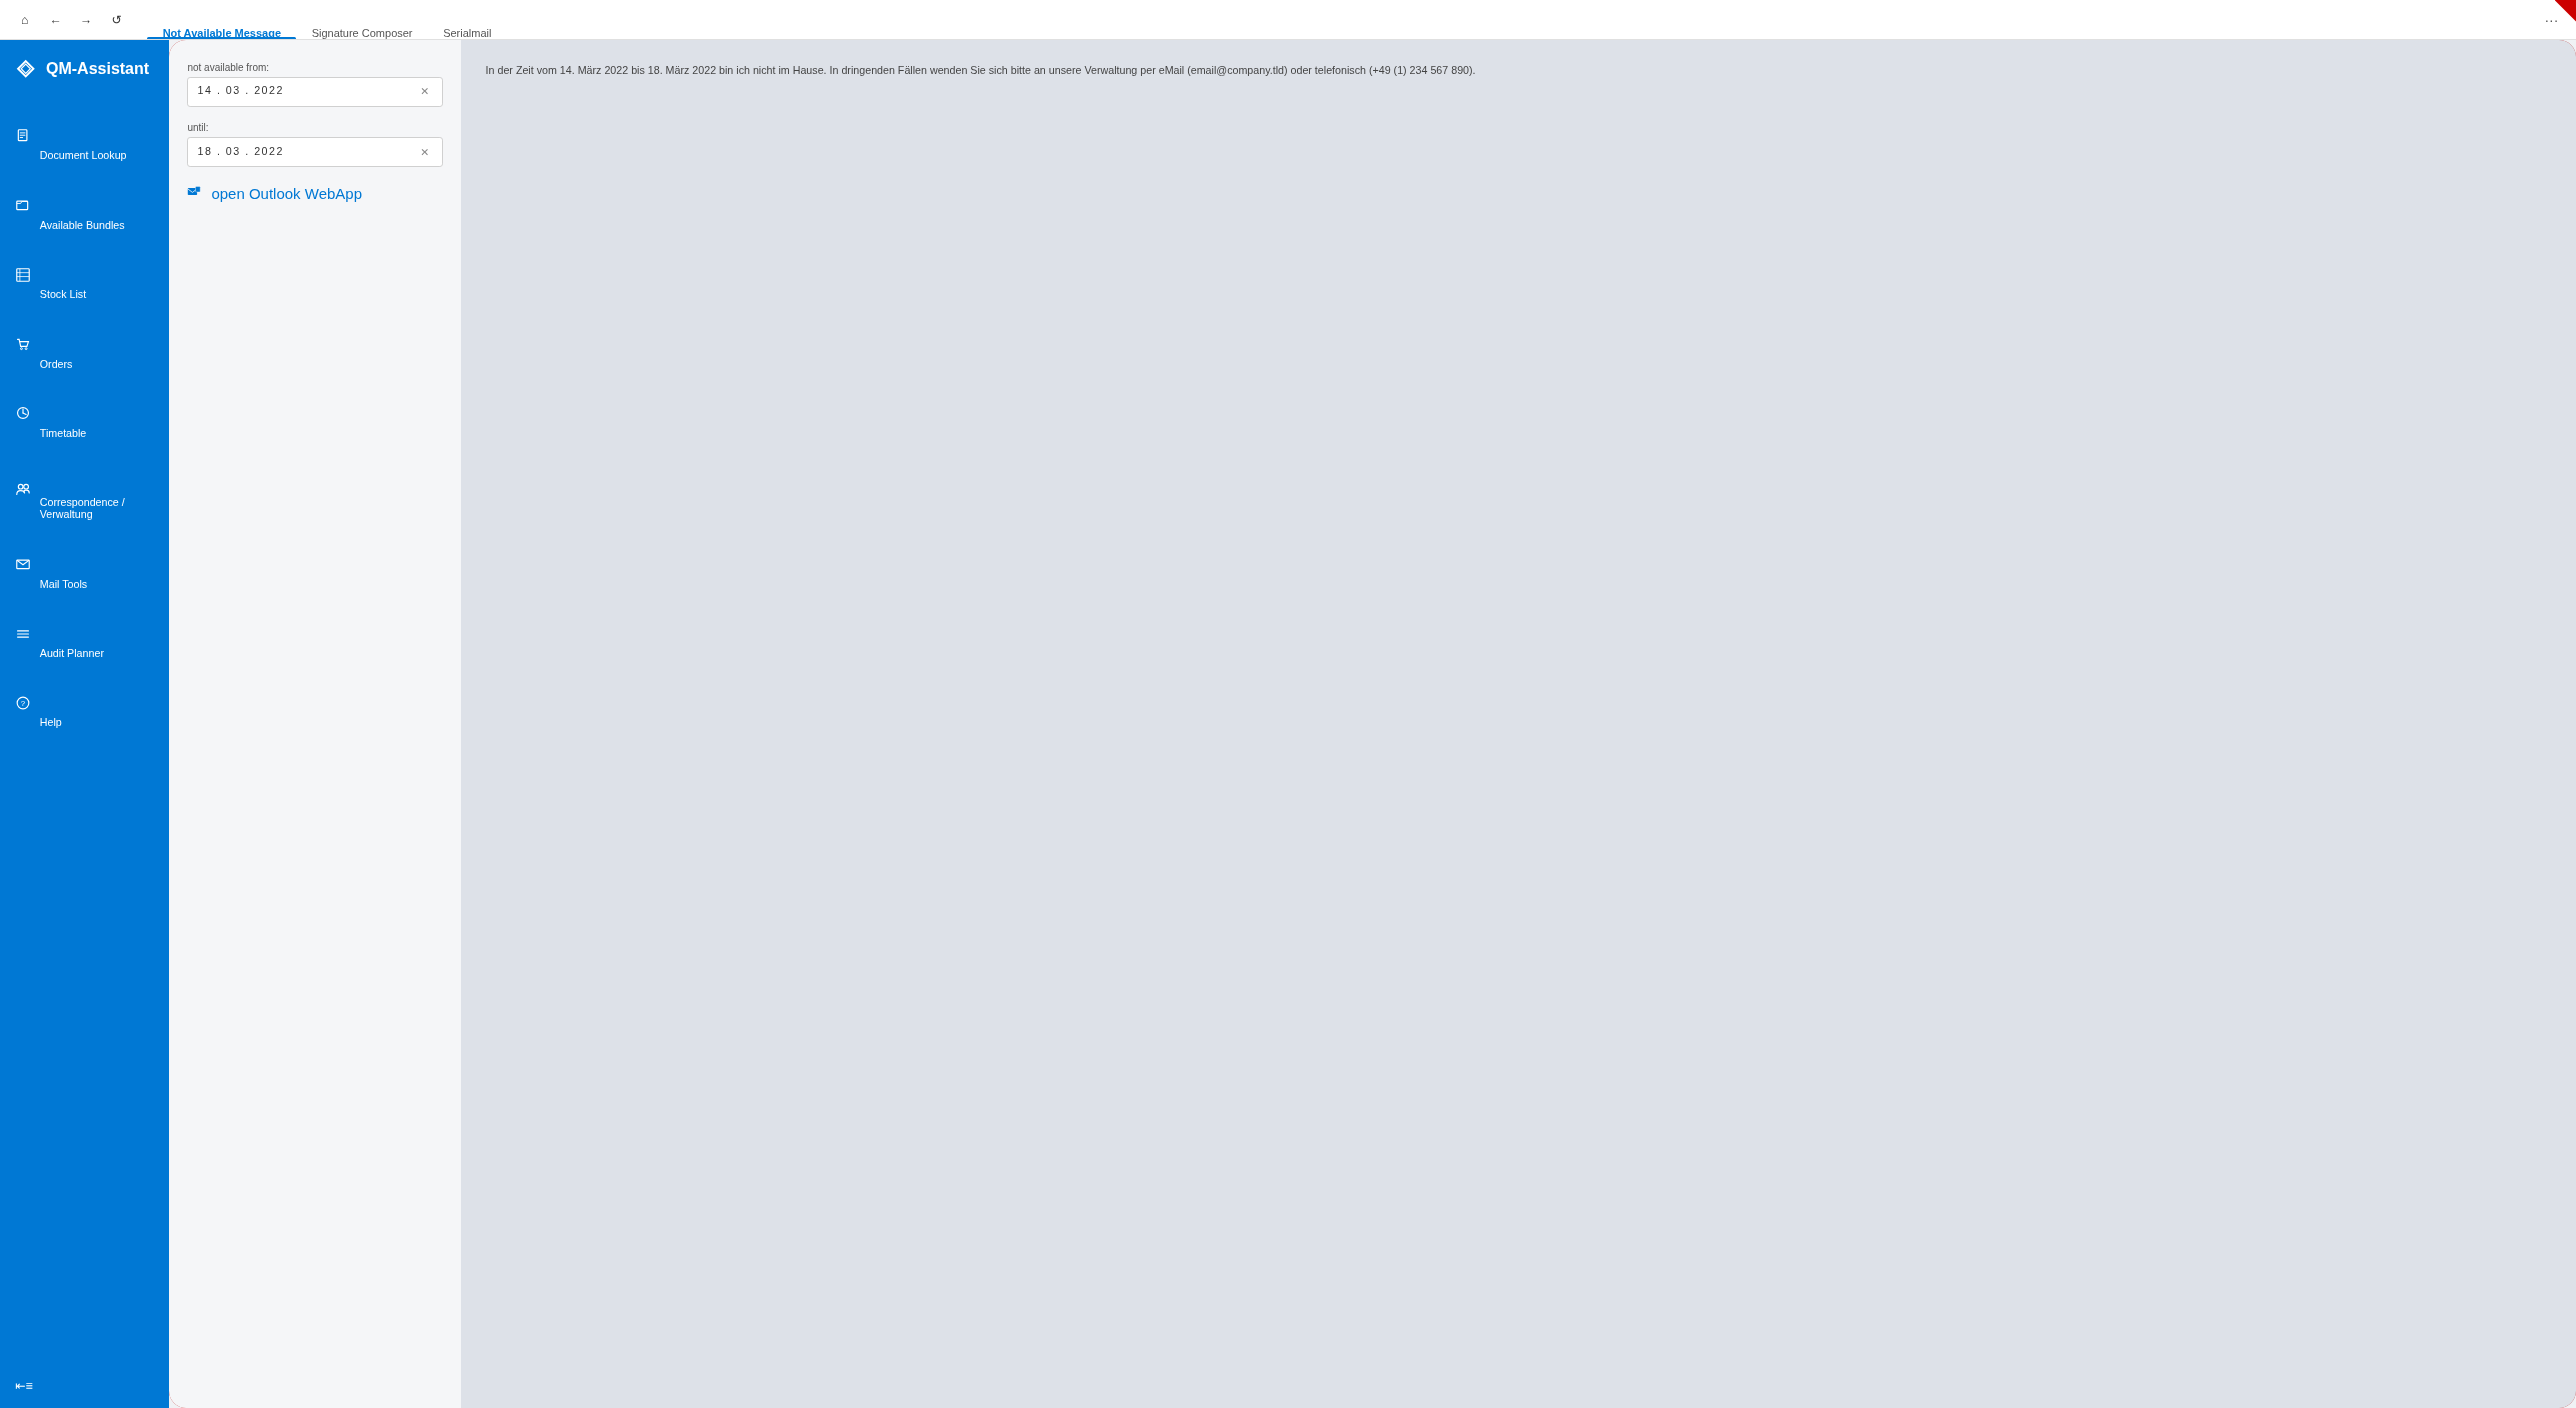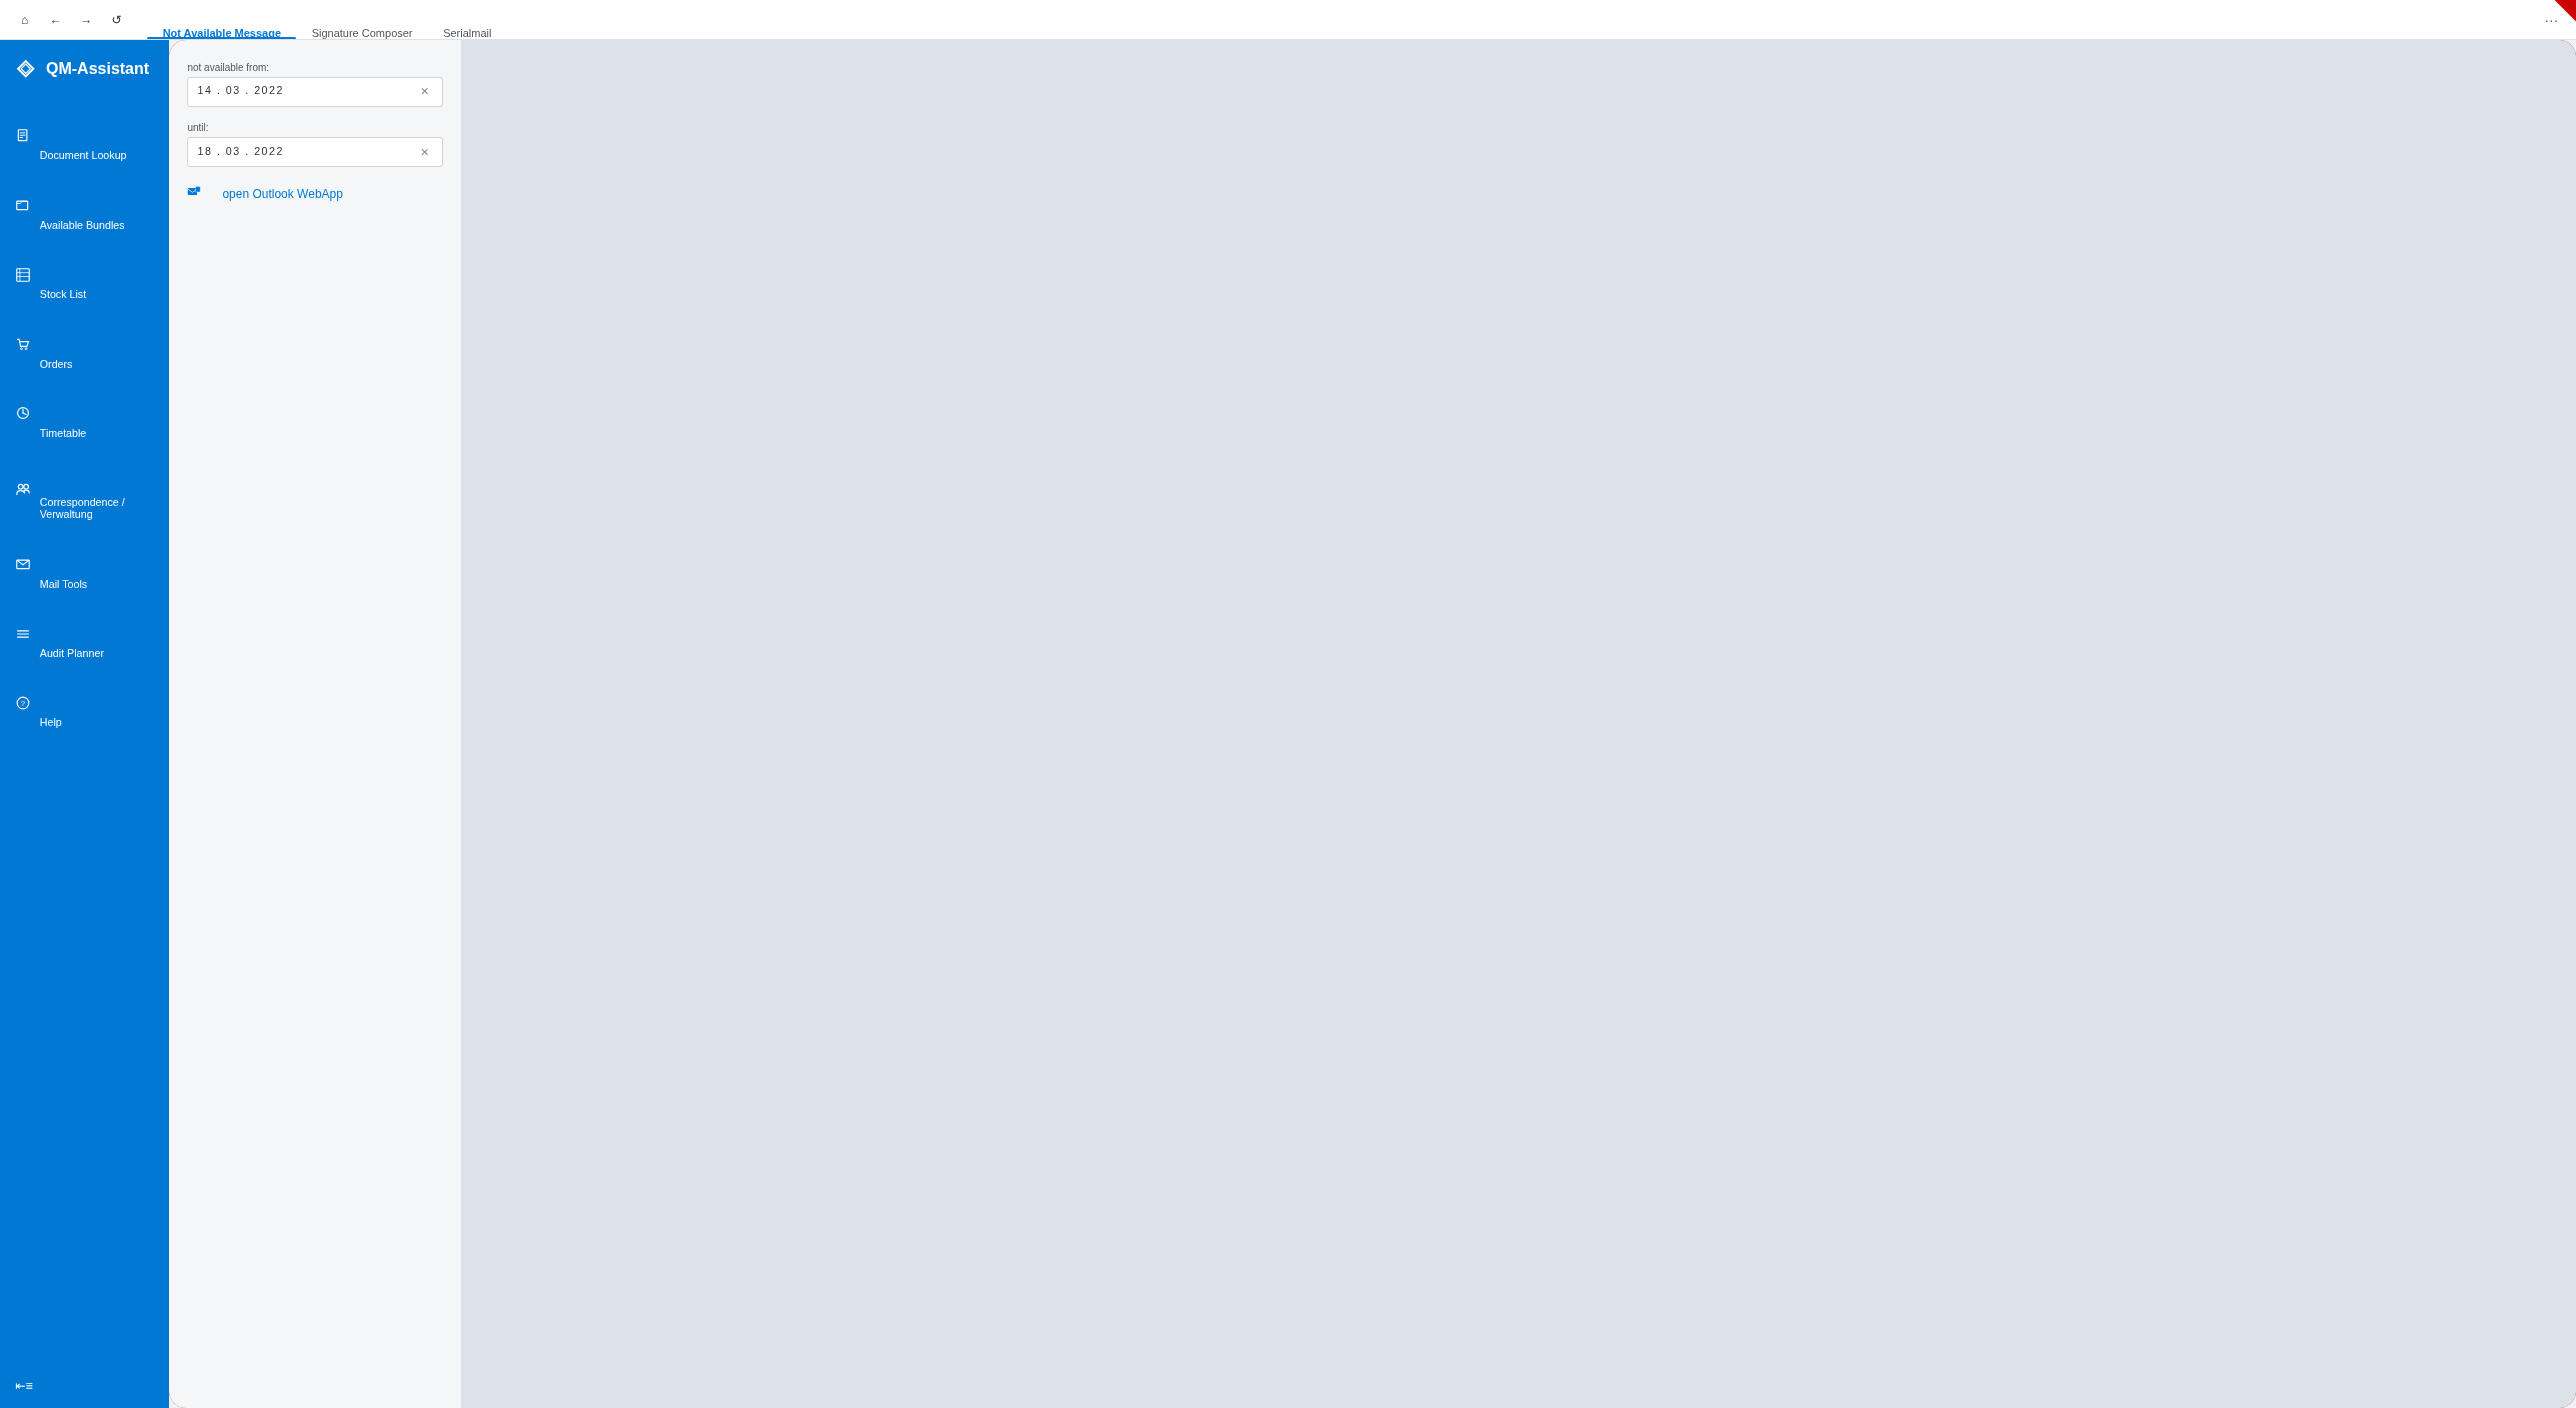--- a/index.html
+++ b/index.html
@@ -275,23 +275,23 @@
       align-items: center;
       justify-content: center;
       width: 15.3px;
       height: 15.3px;
       border-radius: 50%;
     }
 
     .outlook-link {
       display: flex;
       align-items: center;
-      gap: 21px;
+      gap: 10px;
       color: #0078d4;
-      font-size: 12px;
+      font-size: 15px;
       cursor: pointer;
       text-decoration: none;
       margin-top: 3.1px;
     }
 
     .outlook-link-icon {
       font-size: 12.3px;
     }
 
     
@@ -486,17 +486,18 @@
             <rect x="1" y="4" width="12" height="9" rx="1" fill="#0078d4"></rect>
             <polyline points="1,5 7,9.5 13,5" stroke="white" stroke-width="1" fill="none"></polyline>
             <rect x="11" y="2" width="6" height="7" rx="1" fill="#0078d4" stroke="white" stroke-width="0.5"></rect>
           </svg>
         </span>
         <span>open Outlook WebApp</span>
       </a>
     </div>
 
     <div class="preview-panel">
+      <div class="preview-text">In der Zeit vom 14. März 2022 bis 18. März 2022 bin ich nicht im Hause. In dringenden Fällen wenden Sie sich bitte an unsere Verwaltung per eMail (email@company.tld) oder telefonisch (+49 (1) 234 567 890).</div>
     </div>
 
   </div>
 </div>
 
 
 </body></html>

